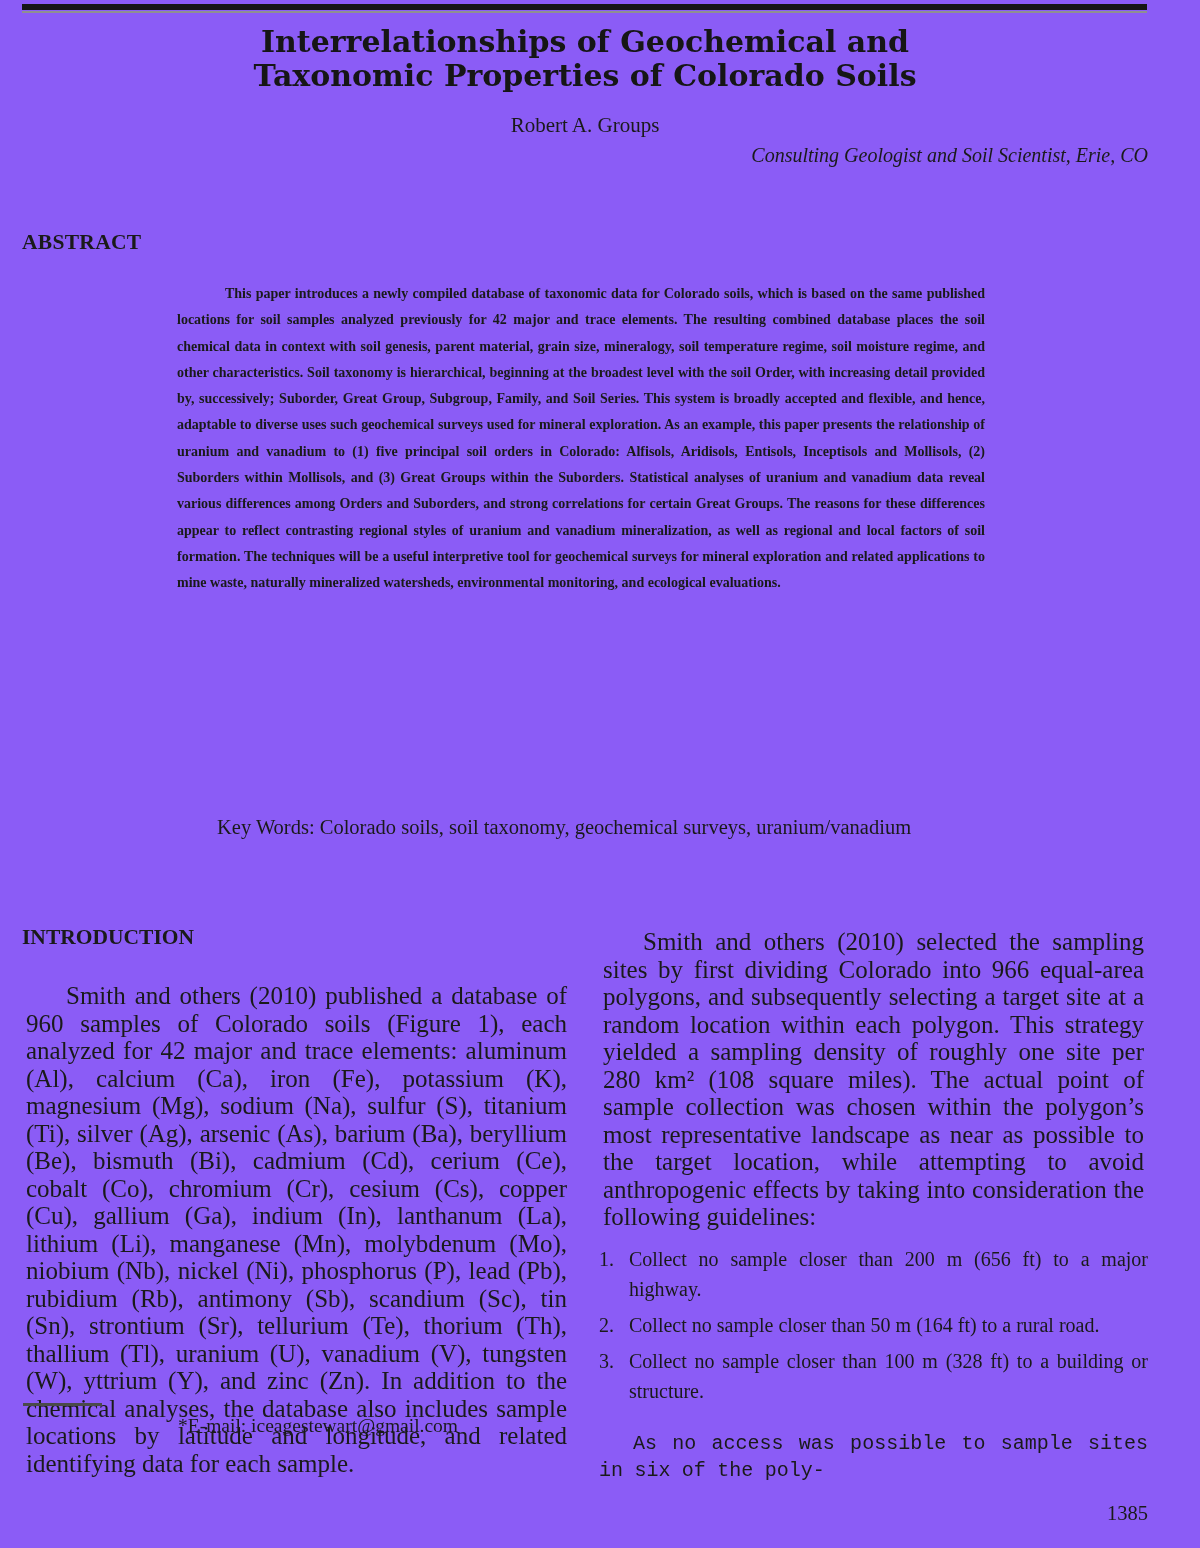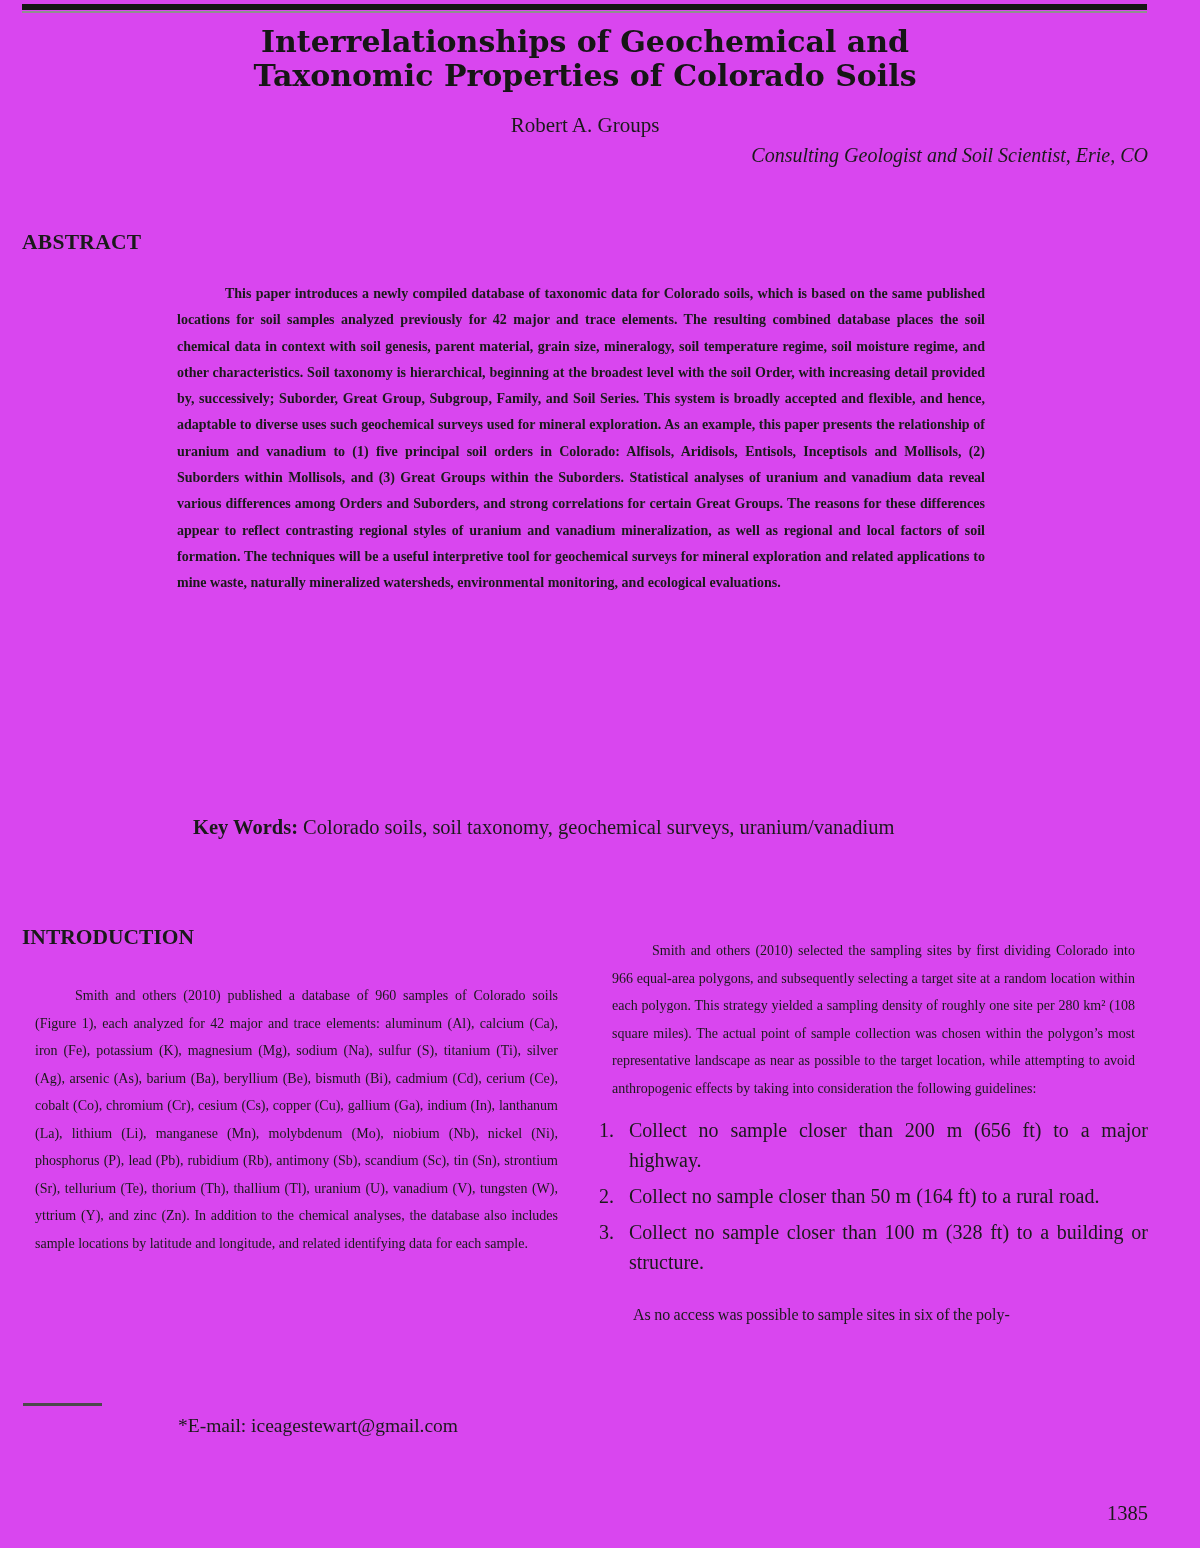--- a/index.html
+++ b/index.html
@@ -1,41 +1,41 @@
 <!DOCTYPE html>
 <html><head>
 <meta charset="utf-8">
 <style>
   html,body{margin:0;padding:0;background:#ffffff;}
-  .page{position:relative;width:1200px;height:1548px;background:#d946ef;color:#1a1a1a;
+  .page{position:relative;width:1200px;height:1548px;background:#8b5cf6;color:#1a1a1a;
         font-family:"Liberation Serif",serif;overflow:hidden;}
   .rule-top{position:absolute;left:22px;top:4px;width:1125px;height:6px;background:#161616;}
   .rule-top-thin{position:absolute;left:22px;top:11px;width:1125px;height:2px;background:#8f8f8f;}
   .title{position:absolute;left:22px;top:25px;width:1126px;text-align:center;
          font-family:"DejaVu Serif",serif;font-weight:700;font-size:30px;line-height:34px;color:#161616;}
   .author{position:absolute;left:22px;top:113px;width:1126px;text-align:center;font-size:21px;}
   .affiliation{position:absolute;left:22px;top:144px;width:1126px;text-align:right;
                font-size:20px;font-style:italic;}
   .abstract-heading{position:absolute;left:22px;top:230px;width:1126px;text-align:left;
                     font-size:21.5px;font-weight:700;letter-spacing:0.3px;}
   .abstract-body{position:absolute;left:177px;top:281px;width:808px;font-size:14px;line-height:26.3px;
                  font-weight:700;text-align:justify;text-indent:48px;}
   .keywords{position:absolute;left:193px;top:816px;width:940px;font-size:20.5px;}
-  .kw-label{font-weight:700;}
+  .kw-label{font-weight:400;margin-left:24px;}
   .col{position:absolute;top:924px;width:549px;}
   .col-left{left:22px;}
   .col-right{left:599px;}
   .section-heading{font-size:21.5px;font-weight:700;line-height:26px;margin:0 0 32px 0;font-family:Liberation Serif, serif;}
-  .para{font-size:14px;line-height:27.5px;text-align:justify;text-indent:40px;margin:13px;}
+  .para{font-size:25px;line-height:27.5px;text-align:justify;text-indent:40px;margin:4px;}
   .glist{margin:13px 0 0 0;}
   .gitem{display:flex;font-size:20px;line-height:30px;margin-bottom:6px;}
   .gnum{flex:none;width:30px;}
   .gtext{flex:1;text-align:justify;}
-  .continuation{font-size:16px;line-height:27.5px;text-indent:34px;word-spacing:-0.6px;
-                margin:24px 0 0 0;text-align:justify;}
+  .continuation{font-size:20px;line-height:27.5px;text-indent:34px;word-spacing:-0.6px;
+                margin:24px 0 0 0;text-align:justify;font-family:Liberation Mono, monospace;}
   .footnote-rule{position:absolute;left:23px;top:1403px;width:79px;height:3px;background:#4a4a4a;}
   .footnote{position:absolute;left:48px;top:1414px;width:540px;font-size:19.5px;line-height:24px;text-align:center;}
   .pageno{position:absolute;left:22px;top:1502px;width:1126px;text-align:right;font-size:20.5px;}
 </style>
 </head>
 <body>
 
 <div class="page">
 
   <div class="rule-top"></div>

